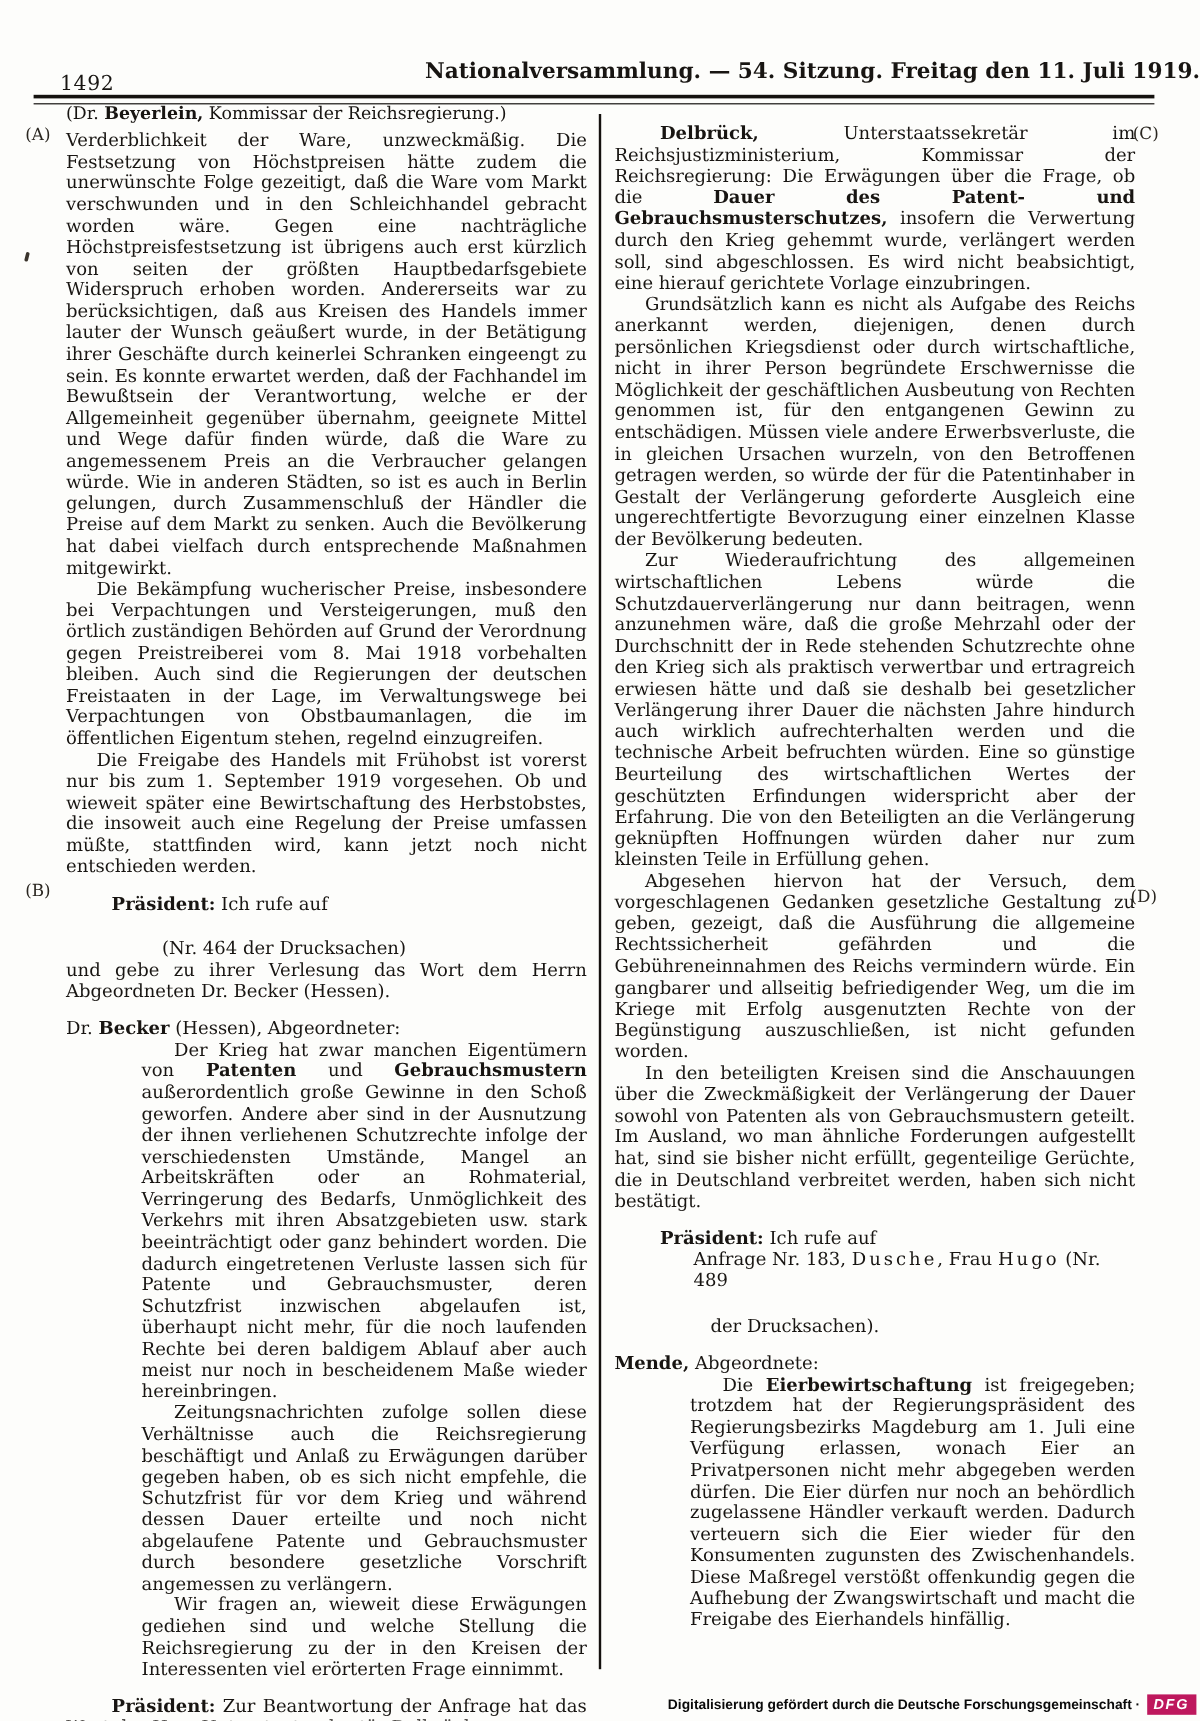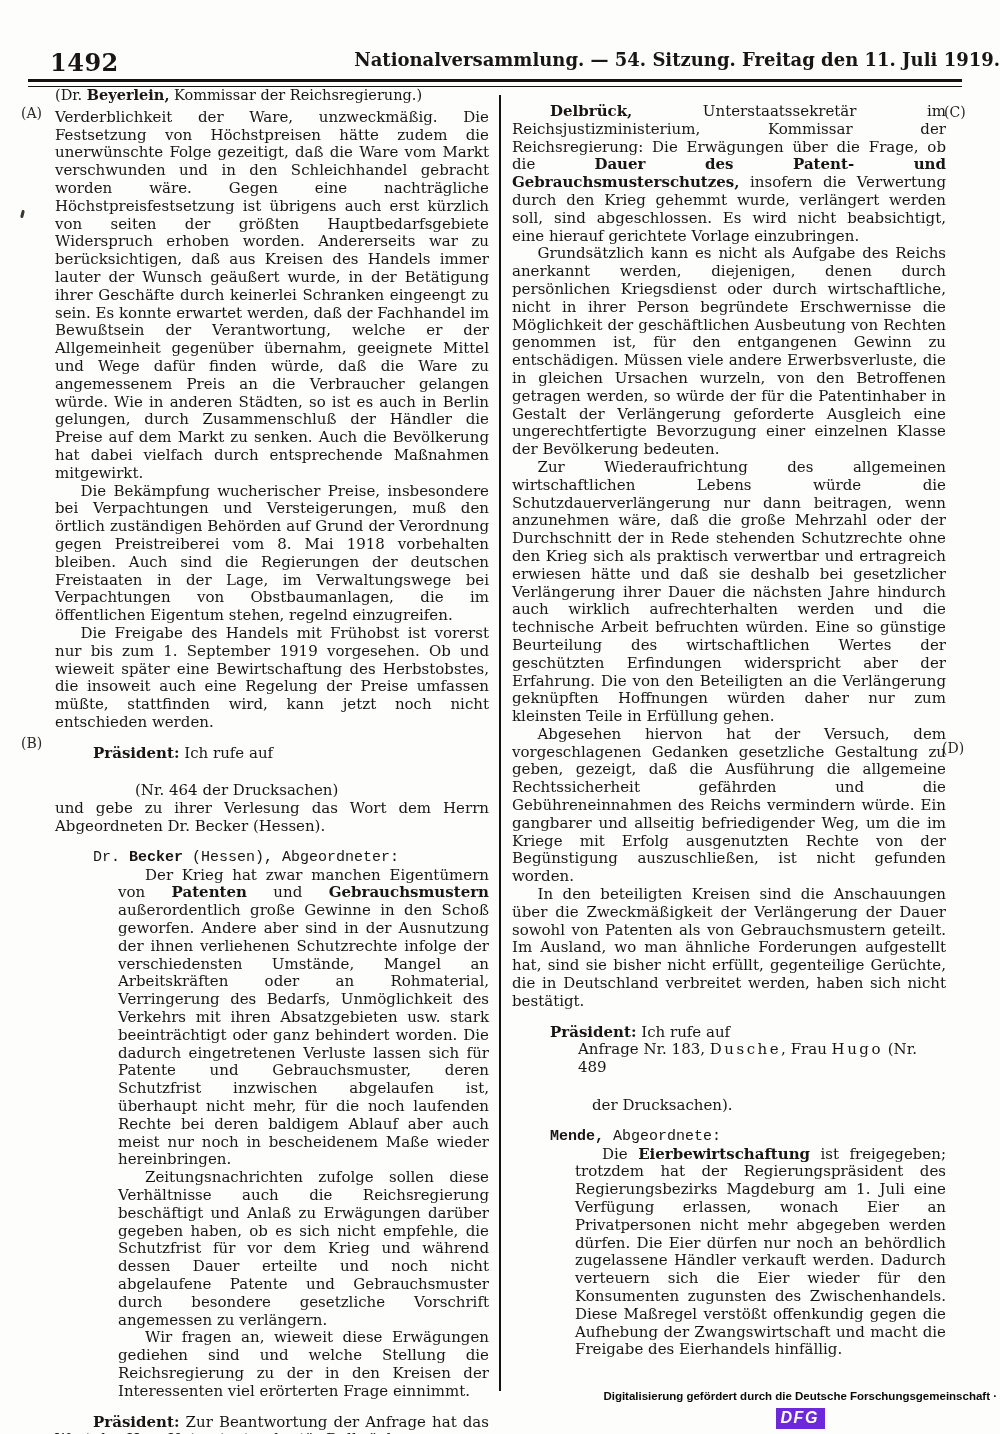--- a/index.html
+++ b/index.html
@@ -4,22 +4,22 @@
 <style>
   html,body{margin:0;padding:0;overflow:hidden;}
   body{
     width:1000px;height:1434px;
     background:#fdfdfb;
     font-family:"DejaVu Serif", serif;
     color:#181512;
     position:relative;
   }
   .page-num{
-    position:absolute;left:50px;top:48px;
-    font-size:24px;font-weight:bold;letter-spacing:.5px;
+    position:absolute;left:50px;top:60px;
+    font-size:17px;font-weight:normal;letter-spacing:.5px;
   }
   .header-title{
     position:absolute;left:0;right:0;top:49px;
     text-align:right;font-size:18px;font-weight:bold;
   }
   .header-rule{
     position:absolute;left:28px;right:38px;top:79px;height:4px;
     border-top:3px solid #15120f;border-bottom:1.5px solid #15120f;
   }
   .divider{
@@ -30,21 +30,21 @@
     position:absolute;width:434px;
   }
   .col-left{left:55px;top:86px;}
   .col-right{left:512px;top:103px;}
   p{margin:0;font-size:15px;line-height:17.8px;}
   .just{text-align:justify;}
   .indent{text-indent:1.7em;}
   .flush{text-indent:0;}
   .q{margin-left:63px;text-indent:1.8em;}
   .call{text-indent:38px;}
-  .speaker{margin-left:38px;font-family:Liberation Mono, monospace;}
+  .speaker{}
   .anfrage{margin-left:66px;}
   .anfrage2{margin-left:80px;margin-top:20px;}
   .gap{margin-top:13px;}
   .gap-sm{margin-top:8px;}
   .headnote{font-size:14.5px;margin-bottom:4px;text-indent:0;}
   .bold{font-weight:bold;}
   .sp{letter-spacing:2.5px;}
   .margin-letter{
     position:absolute;font-size:14px;color:#2a2620;
   }
@@ -53,27 +53,27 @@
   .ml-c{left:944px;top:104px;}
   .ml-d{left:942px;top:740px;}
   .scan-artifact{
     position:absolute;left:21px;top:210px;width:3px;height:8px;
     background:#3a342c;border-radius:2px;transform:rotate(14deg);
   }
   .footer{
     position:absolute;right:3px;bottom:5px;
     display:flex;align-items:center;gap:6px;
     font-family:"Liberation Sans", sans-serif;
-    font-size:11.5px;font-weight:bold;color:#0a0a0a;flex-direction:column;
+    font-size:11.5px;font-weight:bold;color:#0a0a0a;
   }
   .dfg-badge{
-    background:#6d28d9;color:#ffffff;
+    background:#be185d;color:#ffffff;
     font-family:"Liberation Sans", sans-serif;
     font-weight:bold;font-style:italic;
-    font-size:16px;letter-spacing:1.5px;
+    font-size:12px;letter-spacing:1.5px;
     padding:1px 6px 2px 5px;
   }
 </style>
 </head>
 <body>
 
 <div class="page-num">1492</div>
 <div class="header-title">Nationalversammlung. — 54. Sitzung. Freitag den 11. Juli 1919.</div>
 <div class="header-rule"></div>
 

